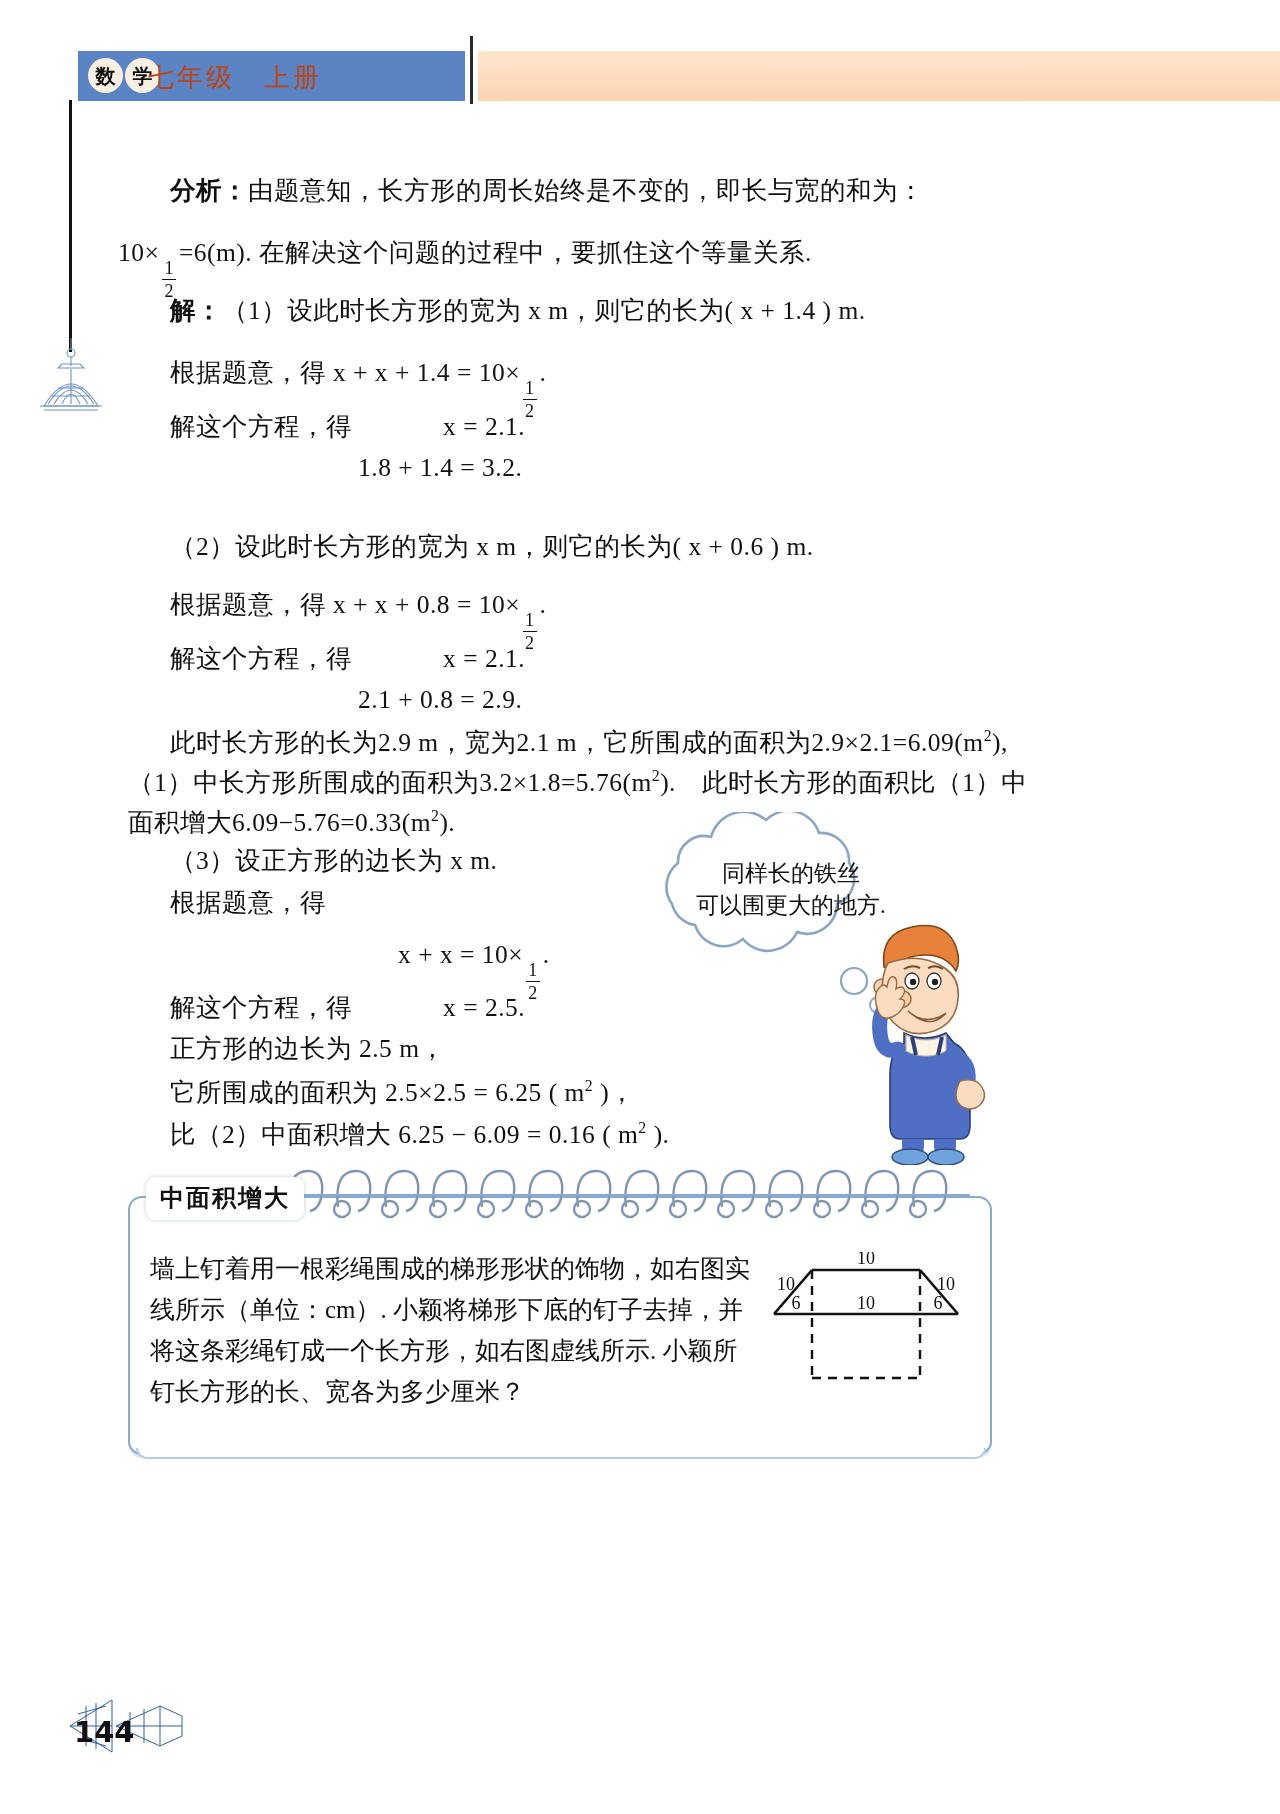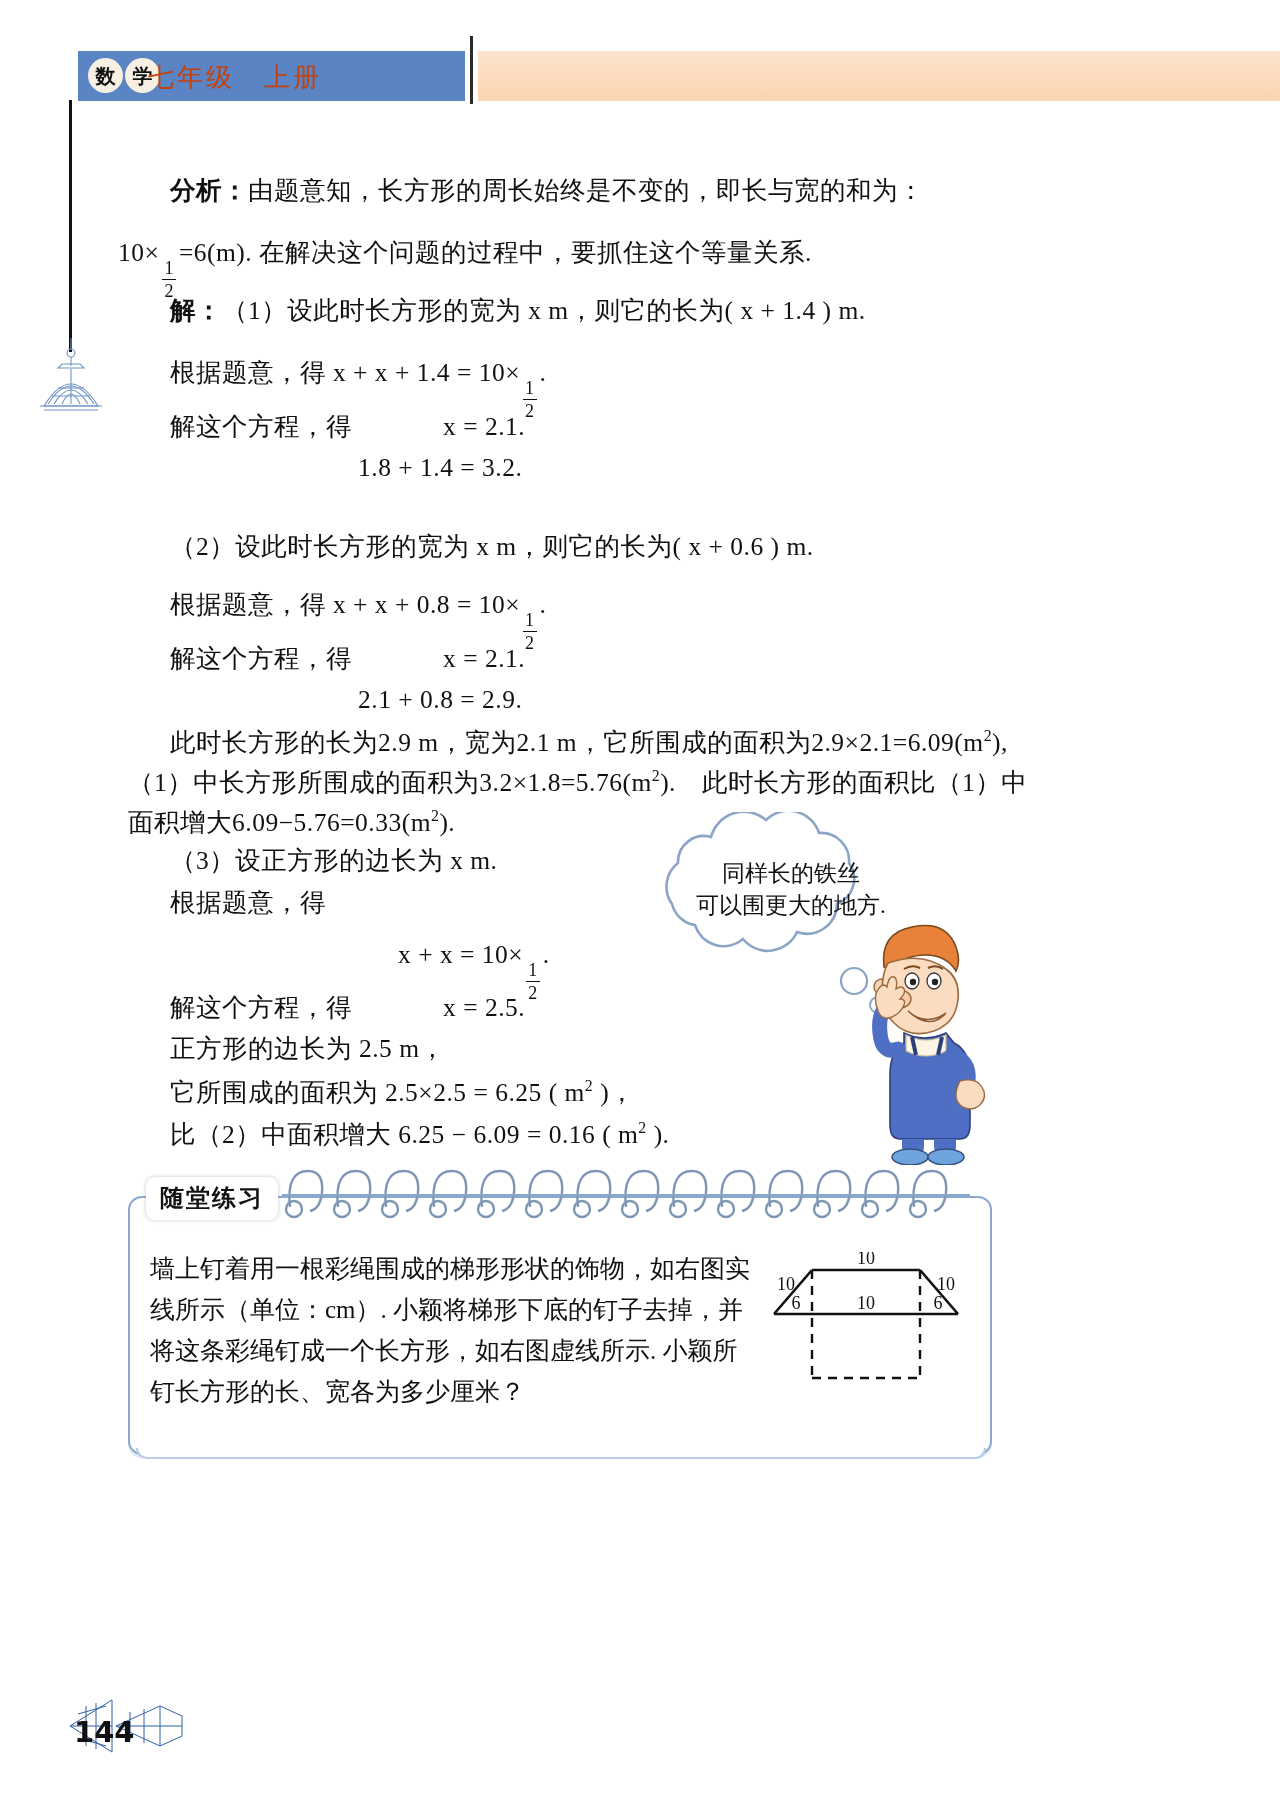--- a/index.html
+++ b/index.html
@@ -338,21 +338,21 @@
           <circle cx="14" cy="46" r="8"></circle>
       </g>
       <g transform="translate(624,0)">
         <path d="M10 44 q-4 -36 18 -36 q16 0 14 22 q-2 16 -12 18"></path>
           <circle cx="14" cy="46" r="8"></circle>
       </g>
       <path d="M2 32 L690 32" stroke="#8aa9cf" stroke-width="2"></path>
     </g>
   </svg>
 
-  <div class="ex-label">随堂练习</div>
+  <div class="ex-label">中面积增大</div>
 
   <div class="ex-text">
     <div>墙上钉着用一根彩绳围成的梯形形状的饰物，如右图实</div>
     <div>线所示（单位：cm）. 小颖将梯形下底的钉子去掉，并</div>
     <div>将这条彩绳钉成一个长方形，如右图虚线所示. 小颖所</div>
     <div>钉长方形的长、宽各为多少厘米？</div>
   </div>
 
   <svg class="diagram" viewBox="0 0 220 150">
 

